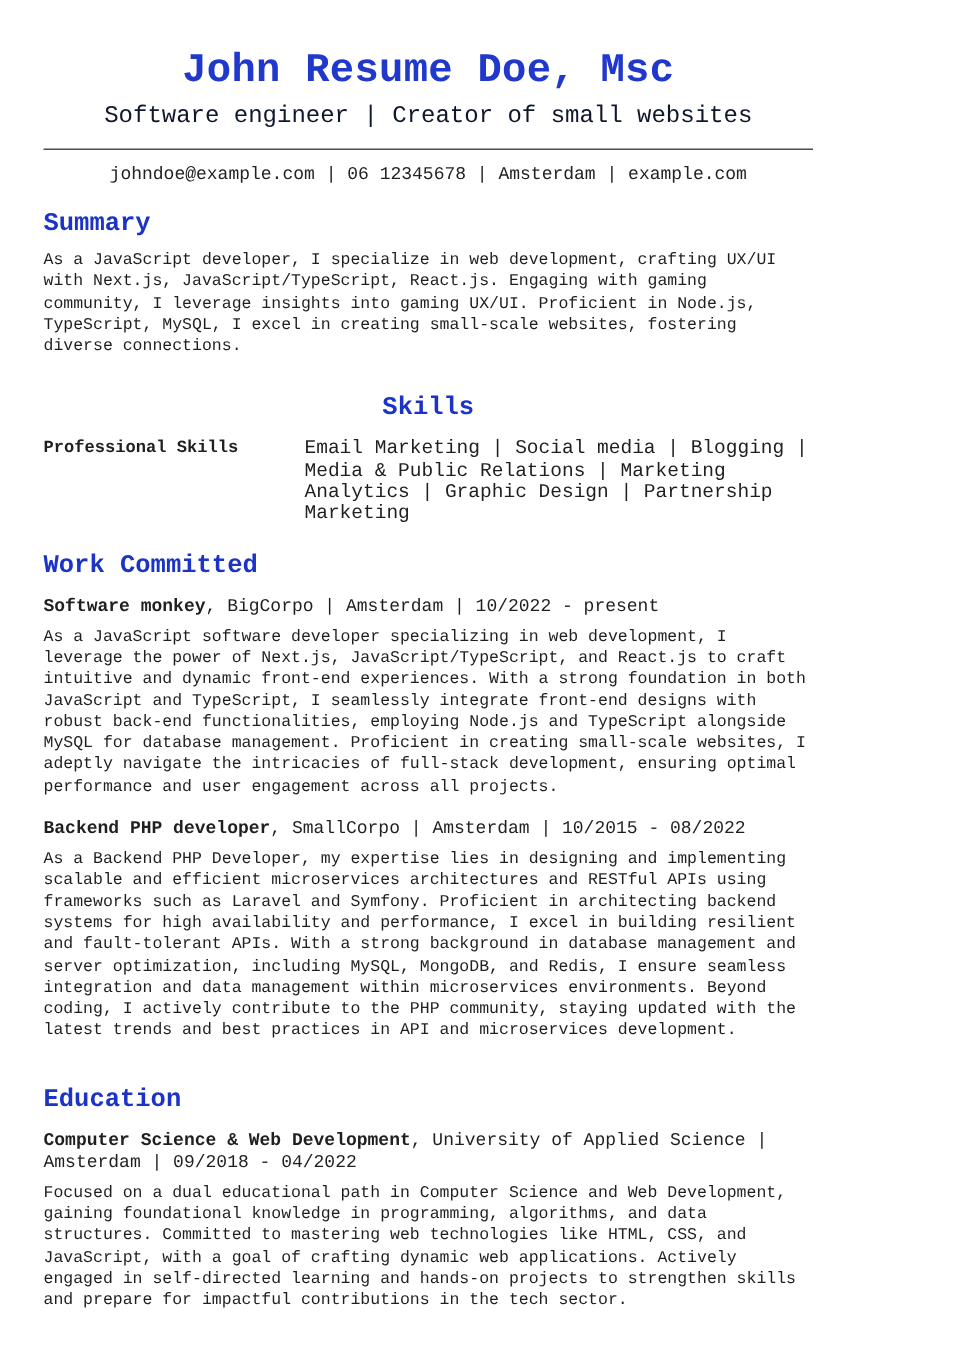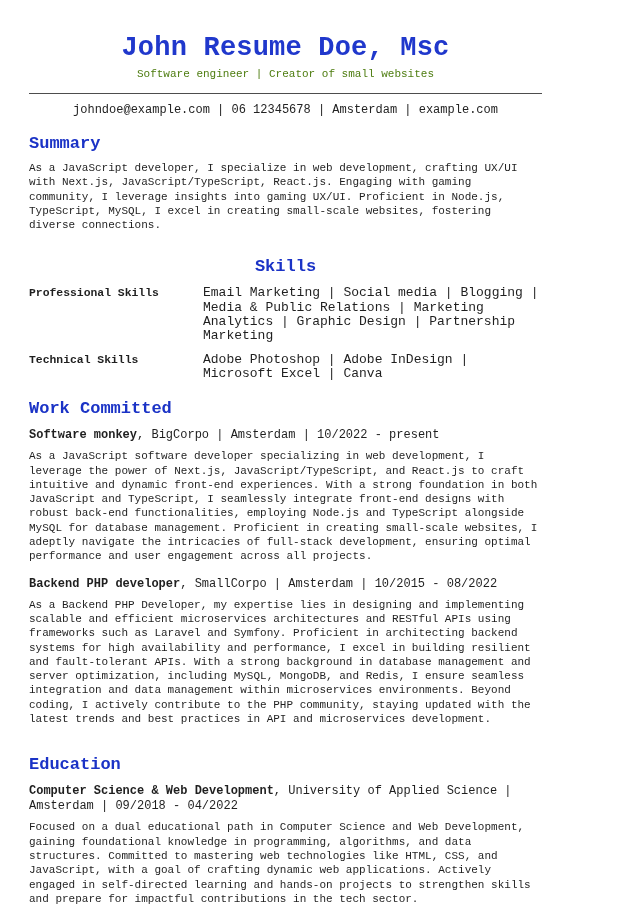--- a/index.html
+++ b/index.html
@@ -26,22 +26,22 @@
   .header { text-align: center; }
   .header h1 {
     padding-top: 33px;
     font-size: 27px;
     font-weight: 700;
     color: var(--title-color);
     letter-spacing: 0.2px;
   }
   .subtitle {
     margin-top: 5px;
-    font-size: 11px;
-    color: #4d7c0f;
+    font-size: 16px;
+    color: #0f172a;
   }
   .divider {
     border: none;
     border-top: 1.4px solid var(--rule);
     margin-top: 13px;
   }
   .contact {
     margin-top: 9px;
     font-size: 12px;
     color: #222222;
@@ -107,24 +107,20 @@
     <h2 class="section-heading">Summary</h2>
     <p class="body-text">As a JavaScript developer, I specialize in web development, crafting UX/UI with Next.js, JavaScript/TypeScript, React.js. Engaging with gaming community, I leverage insights into gaming UX/UI. Proficient in Node.js, TypeScript, MySQL, I excel in creating small-scale websites, fostering diverse connections.</p>
   </section>
 
   <section class="section-skills">
     <h2 class="section-heading">Skills</h2>
     <div class="skill-row">
       <div class="skill-label">Professional Skills</div>
       <div class="skill-value">Email Marketing | Social media | Blogging | Media &amp; Public Relations | Marketing Analytics | Graphic Design | Partnership Marketing</div>
     </div>
-    <div class="skill-row">
-      <div class="skill-label">Technical Skills</div>
-      <div class="skill-value">Adobe Photoshop | Adobe InDesign | Microsoft Excel | Canva</div>
-    </div>
   </section>
 
 
   <section class="section-work">
     <h2 class="section-heading">Work Committed</h2>
 
     <div class="entry">
       <p class="entry-title-line"><span class="entry-title">Software monkey</span><span>, BigCorpo | Amsterdam | 10/2022 - present</span></p>
       <p class="body-text">As a JavaScript software developer specializing in web development, I leverage the power of Next.js, JavaScript/TypeScript, and React.js to craft intuitive and dynamic front-end experiences. With a strong foundation in both JavaScript and TypeScript, I seamlessly integrate front-end designs with robust back-end functionalities, employing Node.js and TypeScript alongside MySQL for database management. Proficient in creating small-scale websites, I adeptly navigate the intricacies of full-stack development, ensuring optimal performance and user engagement across all projects.</p>
     </div>

